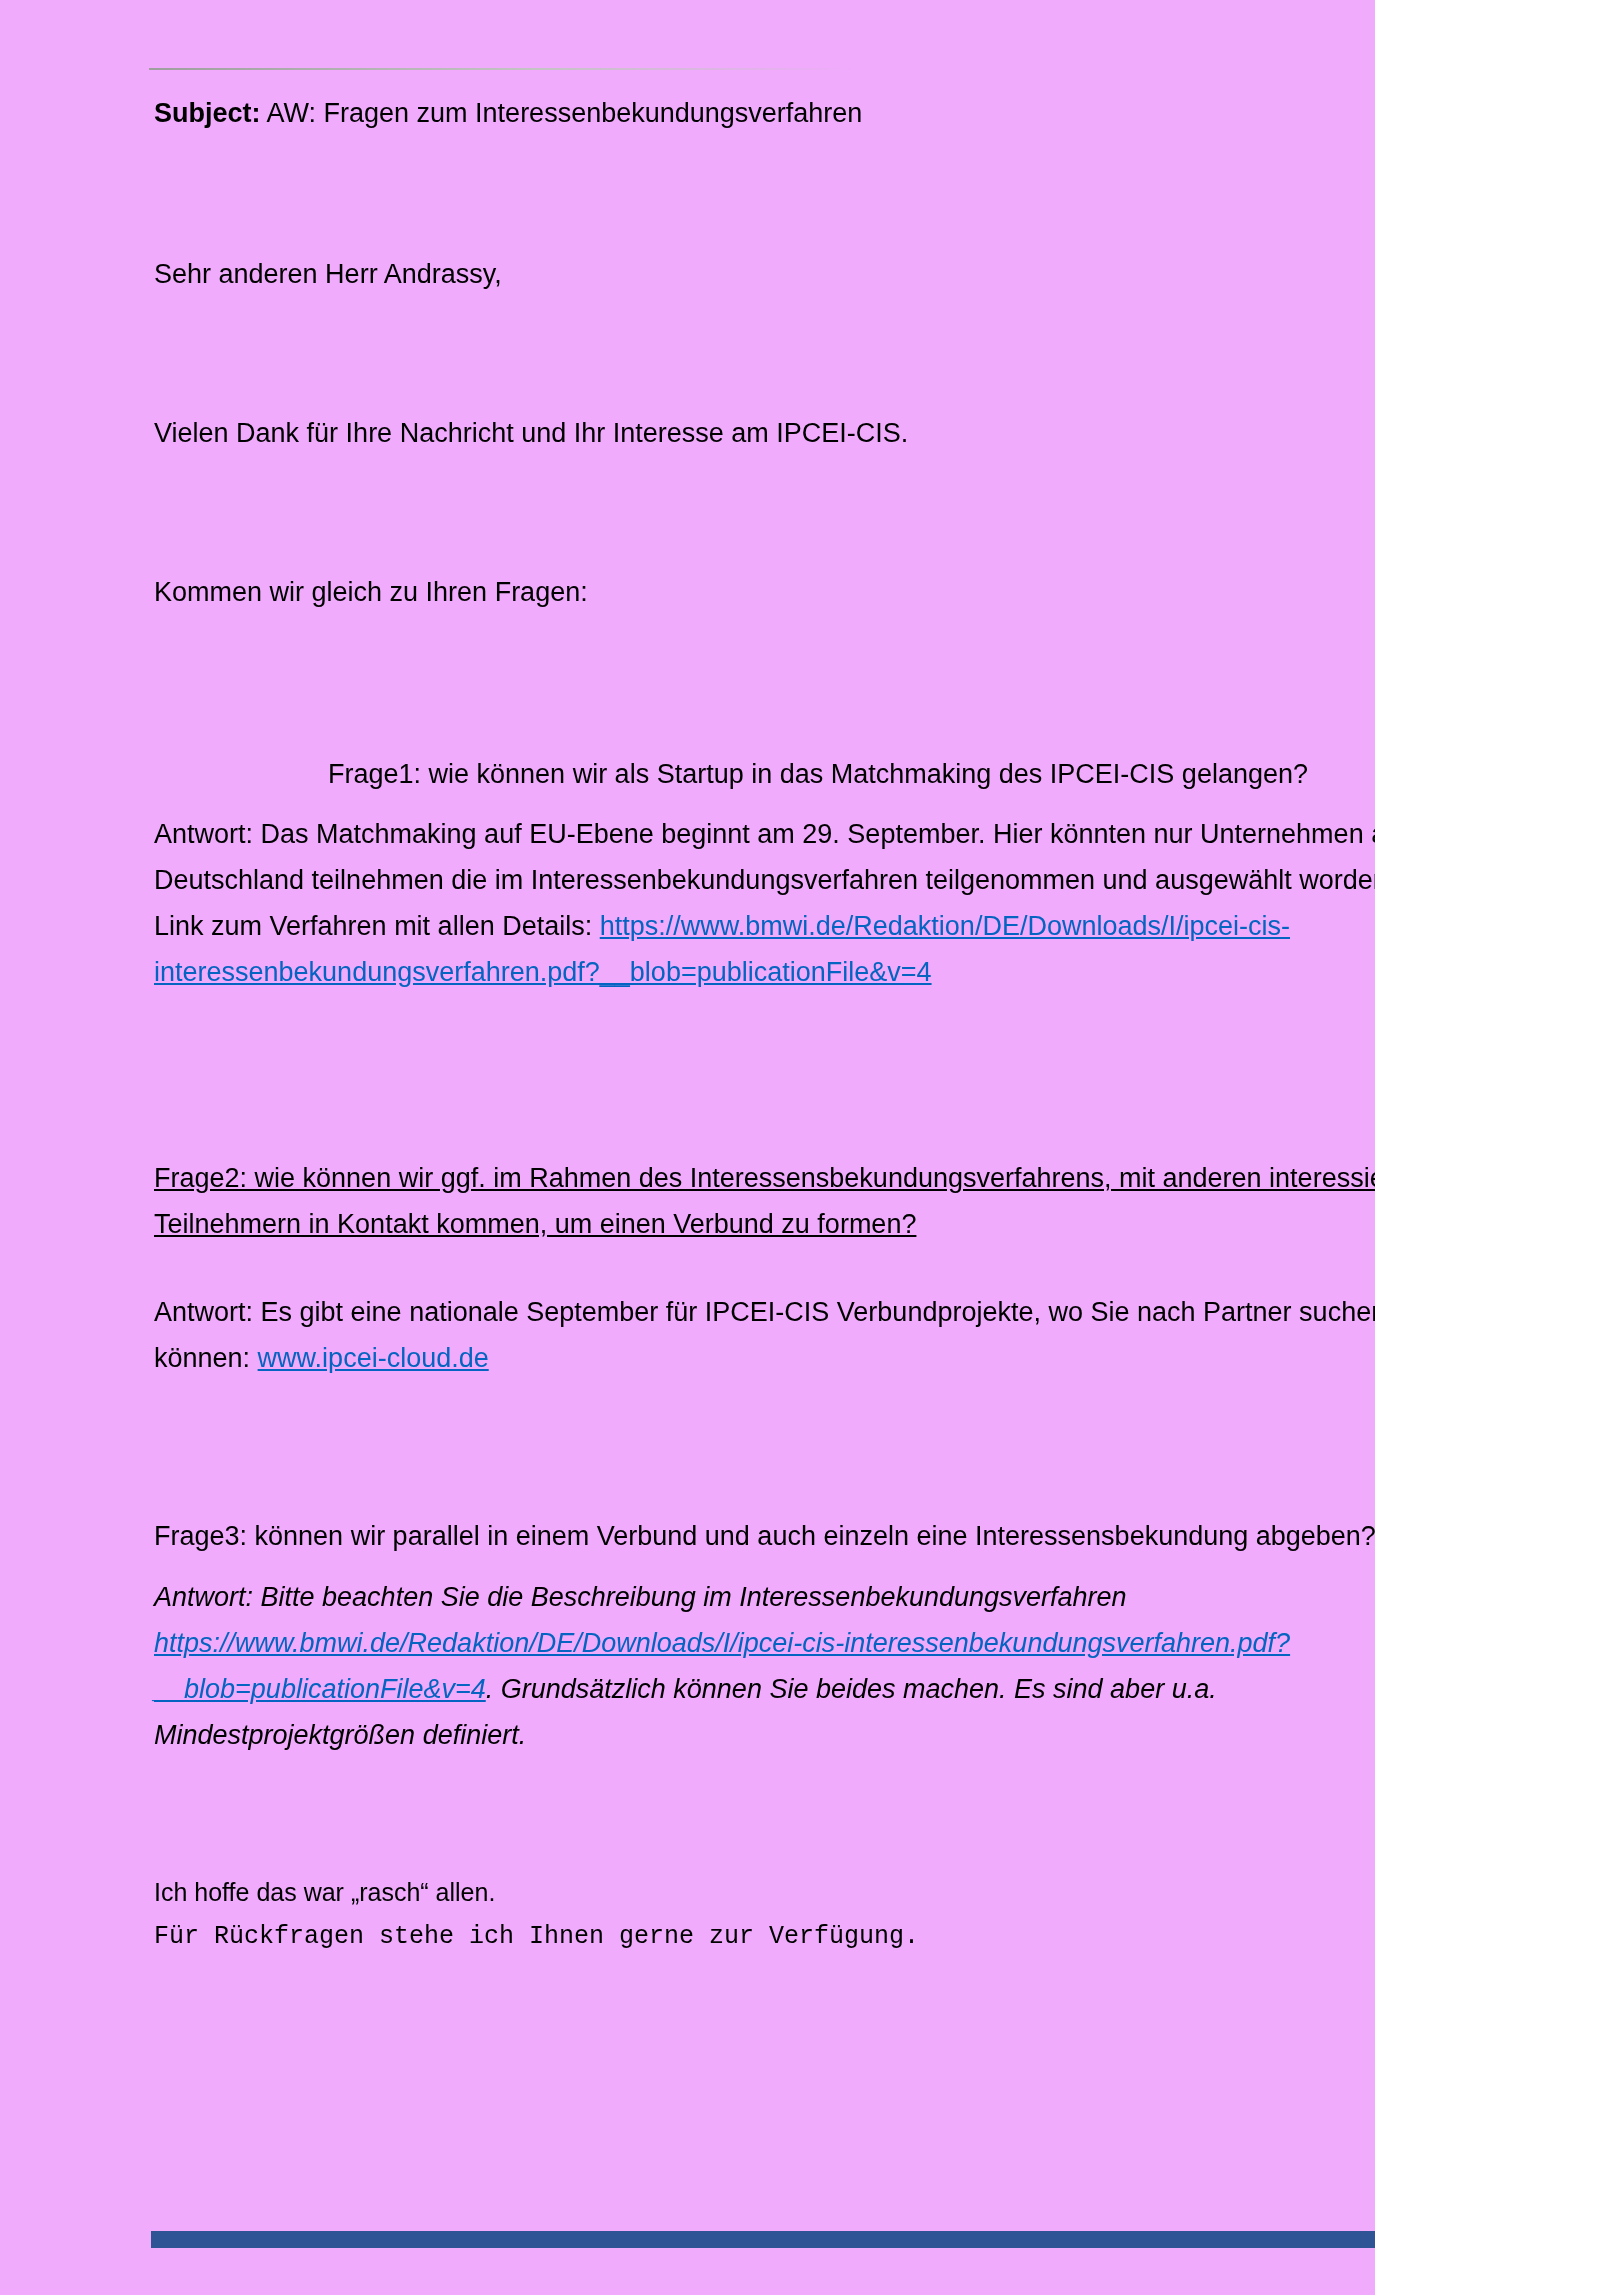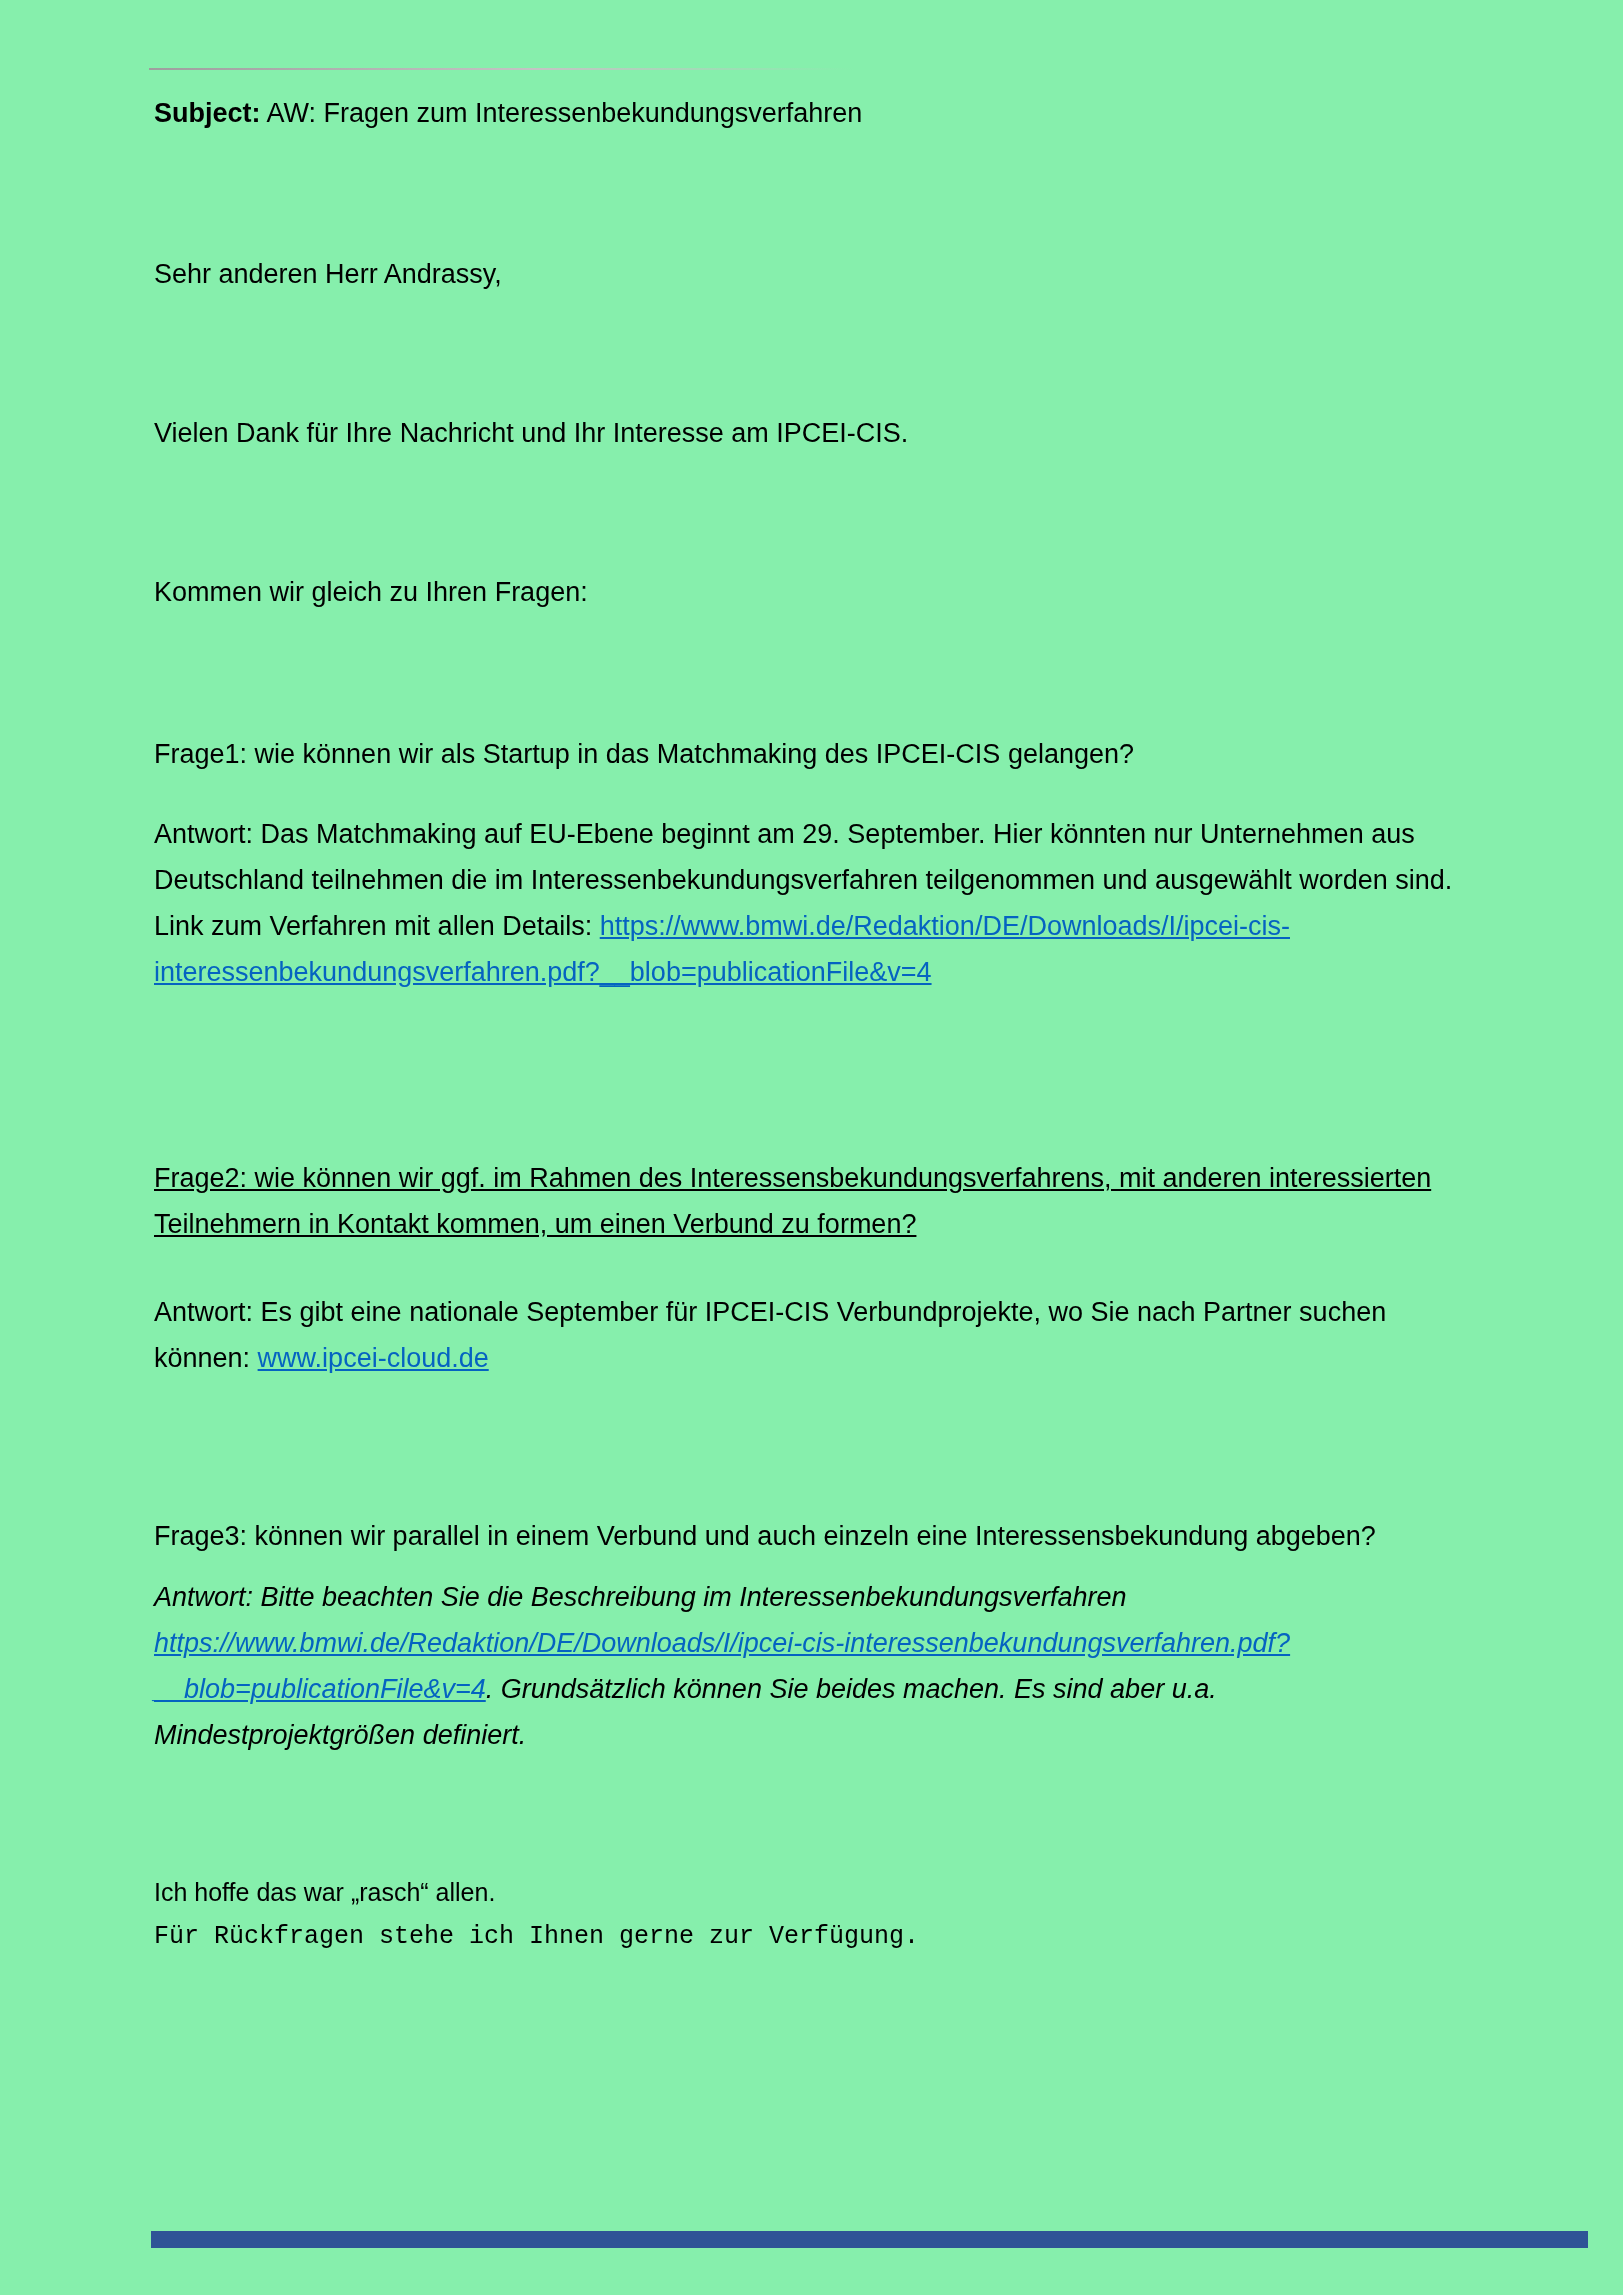--- a/index.html
+++ b/index.html
@@ -1,21 +1,21 @@
 <!DOCTYPE html>
 <html style="--link-color: #0563C1;font-size:10.5px"><head>
 <meta charset="utf-8">
 <style>
   * { margin: 0; padding: 0; box-sizing: border-box; }
   html, body { background: #ffffff; }
   .page {
     position: relative;
-    width: 1623px;
+    width: 1375px;
     height: 2295px;
-    background: #86efac;
+    background: #f0abfc;
     font-family: "Liberation Sans", sans-serif;
     color: #000000;
     font-size: 27px;
     overflow: hidden;
   }
   .divider {
     position: absolute;
     top: 68px;
     left: 149px;
     width: 705px;
@@ -54,21 +54,21 @@
   <div class="divider"></div>
 
   <p class="block" style="top:90px;"><span class="bold">Subject:</span> <span>AW: Fragen zum Interessenbekundungsverfahren</span></p>
 
   <p class="block" style="top:251px;">Sehr anderen Herr Andrassy,</p>
 
   <p class="block" style="top:410px;">Vielen Dank für Ihre Nachricht und Ihr Interesse am IPCEI-CIS.</p>
 
   <p class="block" style="top:569px;">Kommen wir gleich zu Ihren Fragen:</p>
 
-  <p class="block" style="top:731px;">Frage1: wie können wir als Startup in das Matchmaking des IPCEI-CIS gelangen?</p>
+  <p class="block" style="top:751px;text-align:center;">Frage1: wie können wir als Startup in das Matchmaking des IPCEI-CIS gelangen?</p>
 
   <p class="block" style="top:811px;"><span>Antwort: Das Matchmaking auf EU-Ebene beginnt am 29. September. Hier könnten nur Unternehmen aus Deutschland teilnehmen die im Interessenbekundungsverfahren teilgenommen und ausgewählt worden sind. Link zum Verfahren mit allen Details:</span> <a class="link">https://www.bmwi.de/Redaktion/DE/Downloads/I/ipcei-cis-interessenbekundungsverfahren.pdf?__blob=publicationFile&amp;v=4</a><span></span></p>
 
   <p class="block" style="top:1155px;text-decoration:underline;">Frage2: wie können wir ggf. im Rahmen des Interessensbekundungsverfahrens, mit anderen interessierten Teilnehmern in Kontakt kommen, um einen Verbund zu formen?</p>
 
   <p class="block" style="top:1289px;"><span>Antwort: Es gibt eine nationale September für IPCEI-CIS Verbundprojekte, wo Sie nach Partner suchen können:</span> <a class="link">www.ipcei-cloud.de</a><span></span></p>
 
   <p class="block" style="top:1492px;margin-top:21px;">Frage3: können wir parallel in einem Verbund und auch einzeln eine Interessensbekundung abgeben?</p>
 
   <p class="block" style="top:1574px;font-style:italic;"><span>Antwort: Bitte beachten Sie die Beschreibung im Interessenbekundungsverfahren</span> <a class="link">https://www.bmwi.de/Redaktion/DE/Downloads/I/ipcei-cis-interessenbekundungsverfahren.pdf?__blob=publicationFile&amp;v=4</a><span>. Grundsätzlich können Sie beides machen. Es sind aber u.a. Mindestprojektgrößen definiert.</span></p>

